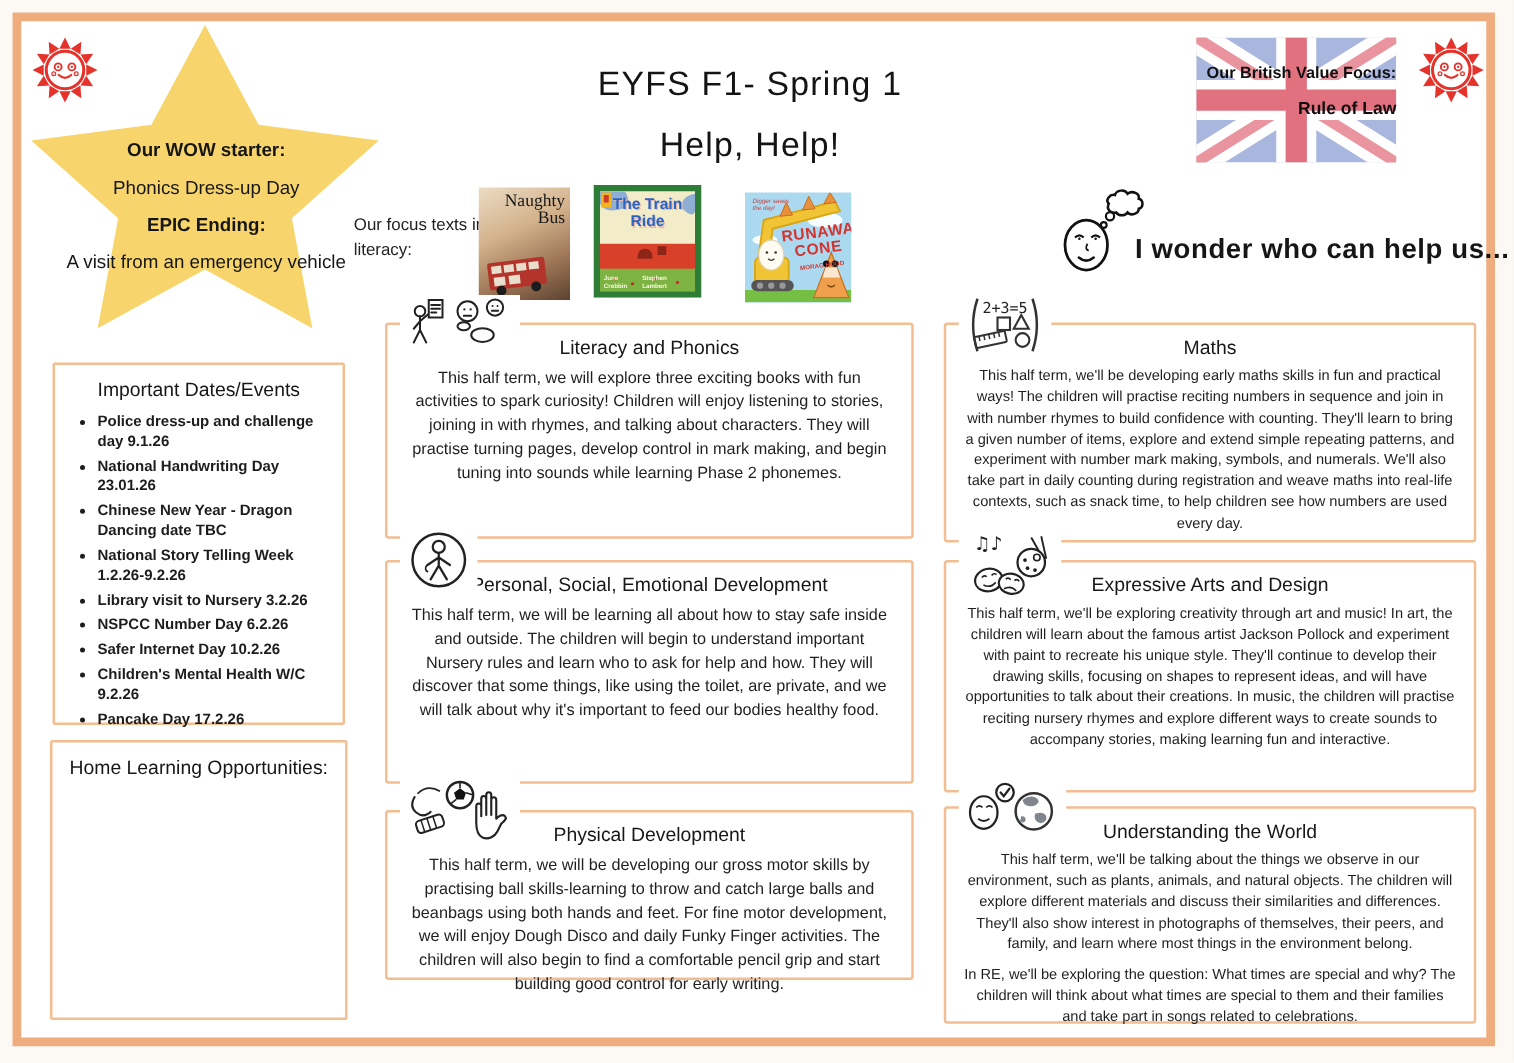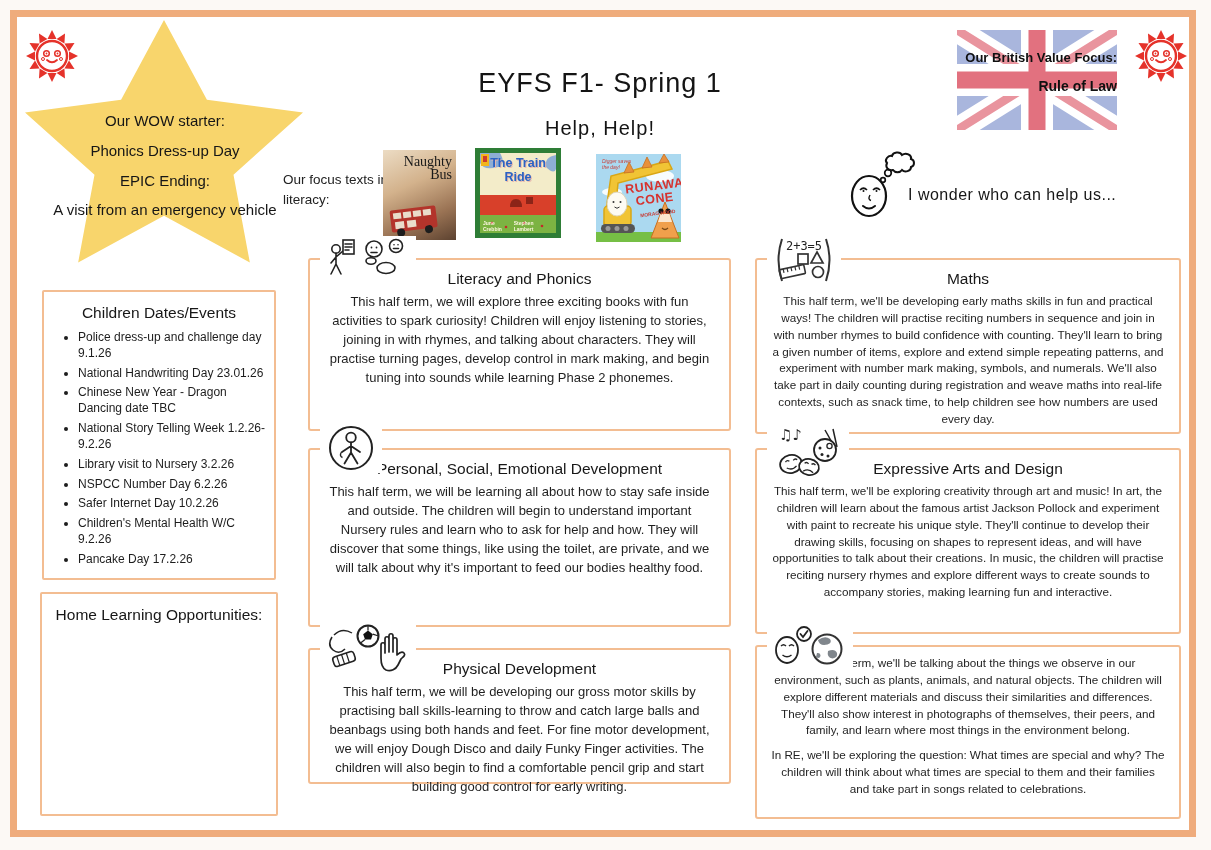--- a/index.html
+++ b/index.html
@@ -24,29 +24,29 @@
   .star-shape {
     position:absolute; left:18px; top:20px; width:292px; height:268px;
     background:#f8d56c;
     clip-path: polygon(50% 0%, 64.7% 29.8%, 97.6% 34.5%, 73.8% 57.7%, 79.4% 90.5%, 50% 73%, 20.6% 90.5%, 26.2% 57.7%, 2.4% 34.5%, 35.3% 29.8%);
   }
   .star-text {
     position:absolute; left:40px; top:112px; width:250px;
     text-align:center; font-size:15px; line-height:1.25; color:#161616;
   }
   .star-text p { margin:0 0 11px; }
-  .star-text .b { font-weight:normal; }
+  .star-text .b { font-weight:bold; }
 
   
   .headline {
-    position:absolute; left:400px; top:68px; width:400px;
+    position:absolute; left:400px; top:52px; width:400px;
     text-align:center; color:#141414;
   }
   .headline .l1 { font-size:27px; letter-spacing:1px; }
-  .headline .l2 { font-size:20px; margin-top:18px; letter-spacing:1px; }
+  .headline .l2 { font-size:27px; margin-top:18px; letter-spacing:1px; }
 
   
   .flag-wrap { position:absolute; left:957px; top:30px; width:160px; height:100px; }
   .flag-wrap svg { position:absolute; inset:0; }
   .flag-text {
     position:absolute; inset:0; text-align:right; color:#101010;
     font-weight:bold; font-size:13px;
   }
   .flag-text .fl1 { margin-top:20px; }
   .flag-text .fl2 { margin-top:13px; font-size:14px; }
@@ -91,32 +91,32 @@
     position:absolute; top:56px; left:44px; font-size:5px; font-weight:bold;
     color:#c8403a; transform:rotate(-7deg);
   }
   .book3 .rc-tagline {
     position:absolute; top:4px; left:6px; width:34px;
     font-size:5px; font-style:italic; color:#c8403a; line-height:1.2;
   }
 
   
   .thinker { position:absolute; left:843px; top:150px; }
-  .wonder-text { position:absolute; left:908px; top:186px; font-size:16px; color:#161616; letter-spacing:0.5px; }
+  .wonder-text { position:absolute; left:908px; top:186px; font-size:22px; color:#161616; letter-spacing:0.5px;font-weight:bold; }
 
   
   .side-box {
     position:absolute; border:2.5px solid #f3bd92; border-radius:2px;
     background:#fff; padding:10px 8px;
   }
   .side-box h2 {
     margin:2px 0 4px; text-align:center; font-size:15.5px;
     font-weight:normal; color:#171717;
   }
-  .side-box ul { margin:8px 0 0; padding-left:26px; }
+  .side-box ul { margin:8px 0 0; padding-left:26px;font-weight:bold; }
   .side-box li { font-size:12px; line-height:1.32; margin-bottom:4px; color:#1d1d1d; }
   #dates-box  { left:42px; top:290px; width:234px; height:290px; }
   #home-box   { left:40px;  top:592px; width:238px; height:224px; }
   #home-box li { margin-bottom:21px; font-size:12.2px; }
 
   
   .panel {
     position:absolute; border:2px solid #f3bd92; border-radius:3px;
     background:#fff; padding:8px 14px 8px;
   }
@@ -308,21 +308,21 @@
       <path d="M27,45 q-2.5,4.5 1,5.5" fill="none" stroke="#111" stroke-width="1.4"></path>
       <path d="M20,56 q6,5 12,0" fill="none" stroke="#111" stroke-width="2" stroke-linecap="round"></path>
       <circle cx="40" cy="30" r="2.3" fill="#fff" stroke="#111" stroke-width="1.7"></circle>
       <circle cx="45" cy="23" r="3.3" fill="#fff" stroke="#111" stroke-width="1.7"></circle>
       <path d="M50,20 c-5,1 -8,-3 -6,-7 c-3,-3 1,-8 5,-7 c1,-4 8,-5 10,-1 c4,-3 10,0 9,4 c4,1 4,7 0,8 c0,4 -6,6 -9,3 c-2,3 -7,3 -9,0 z" fill="#fff" stroke="#111" stroke-width="2"></path>
     </svg>
   </div>
   <div class="wonder-text">I wonder who can help us...</div>
 
   <div id="dates-box" class="side-box">
-    <h2>Children Dates/Events</h2>
+    <h2>Important Dates/Events</h2>
     <ul>
         <li>Police dress-up and challenge day 9.1.26</li>
         <li>National Handwriting Day 23.01.26</li>
         <li>Chinese New Year - Dragon Dancing date TBC</li>
         <li>National Story Telling Week 1.2.26-9.2.26</li>
         <li>Library visit to Nursery 3.2.26</li>
         <li>NSPCC Number Day 6.2.26</li>
         <li>Safer Internet Day 10.2.26</li>
         <li>Children's Mental Health W/C 9.2.26</li>
         <li>Pancake Day 17.2.26</li>
@@ -440,16 +440,17 @@
         <path d="M8,23 q2.5,-2.5 5,0 M16,23 q2.5,-2.5 5,0" fill="none" stroke="#222" stroke-width="1.4"></path>
         <path d="M9.5,32 q4.5,3.5 9,0" fill="none" stroke="#222" stroke-width="1.5"></path>
         <circle cx="31" cy="11" r="7" fill="#fff" stroke="#222" stroke-width="1.8"></circle>
         <path d="M27.5,11 l2.5,3 l4.5,-6" fill="none" stroke="#222" stroke-width="1.8" stroke-linecap="round"></path>
         <circle cx="54" cy="26" r="14.5" fill="#fff" stroke="#333" stroke-width="2"></circle>
         <path d="M45,17 q7,-5 12,-1 q2.5,3.5 -2.5,5.5 q-8,2 -9.5,-4.5 z" fill="#80868c"></path>
         <path d="M55,28 q7,-2.5 9,2 q1,4.5 -4.5,5.5 q-6,-1 -4.5,-7.5 z" fill="#80868c"></path>
         <path d="M44,30 q3.5,-0.5 3.5,3 q-1,3.5 -4.5,1 z" fill="#80868c"></path>
       </svg>
     </div>
+    <h2>Understanding the World</h2>
     <p>This half term, we'll be talking about the things we observe in our environment, such as plants, animals, and natural objects. The children will explore different materials and discuss their similarities and differences. They'll also show interest in photographs of themselves, their peers, and family, and learn where most things in the environment belong.</p>
     <p>In RE, we'll be exploring the question: What times are special and why? The children will think about what times are special to them and their families and take part in songs related to celebrations.</p>
   </section>
 </div>
 
 </body></html>

